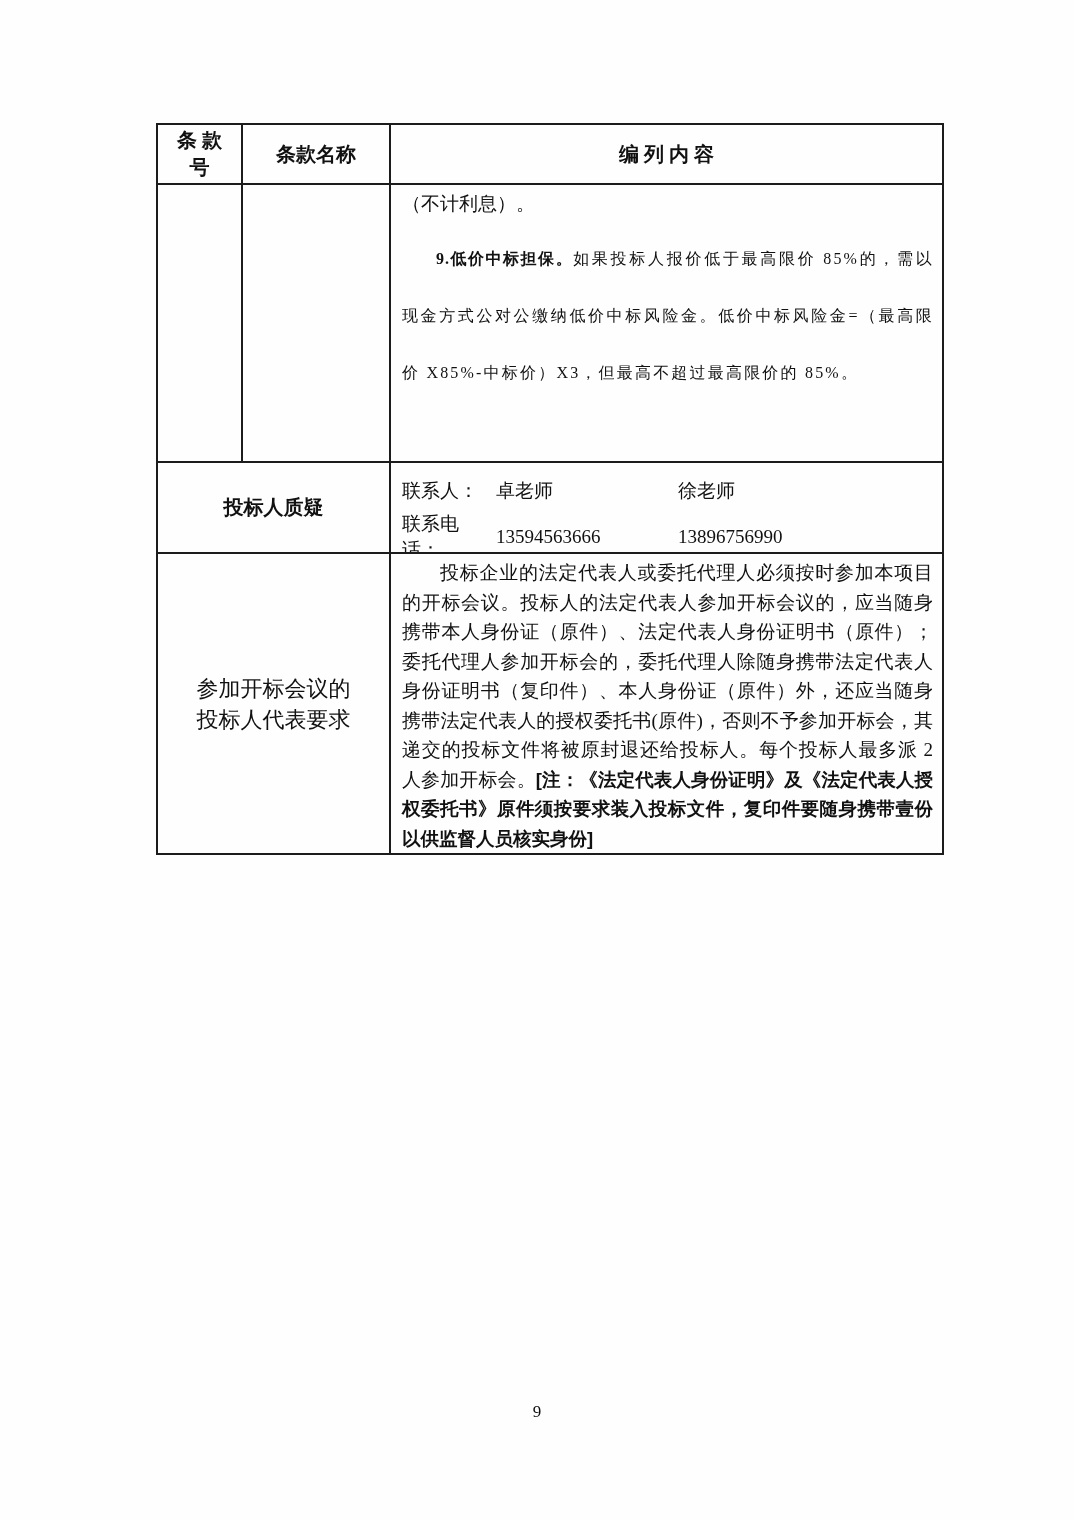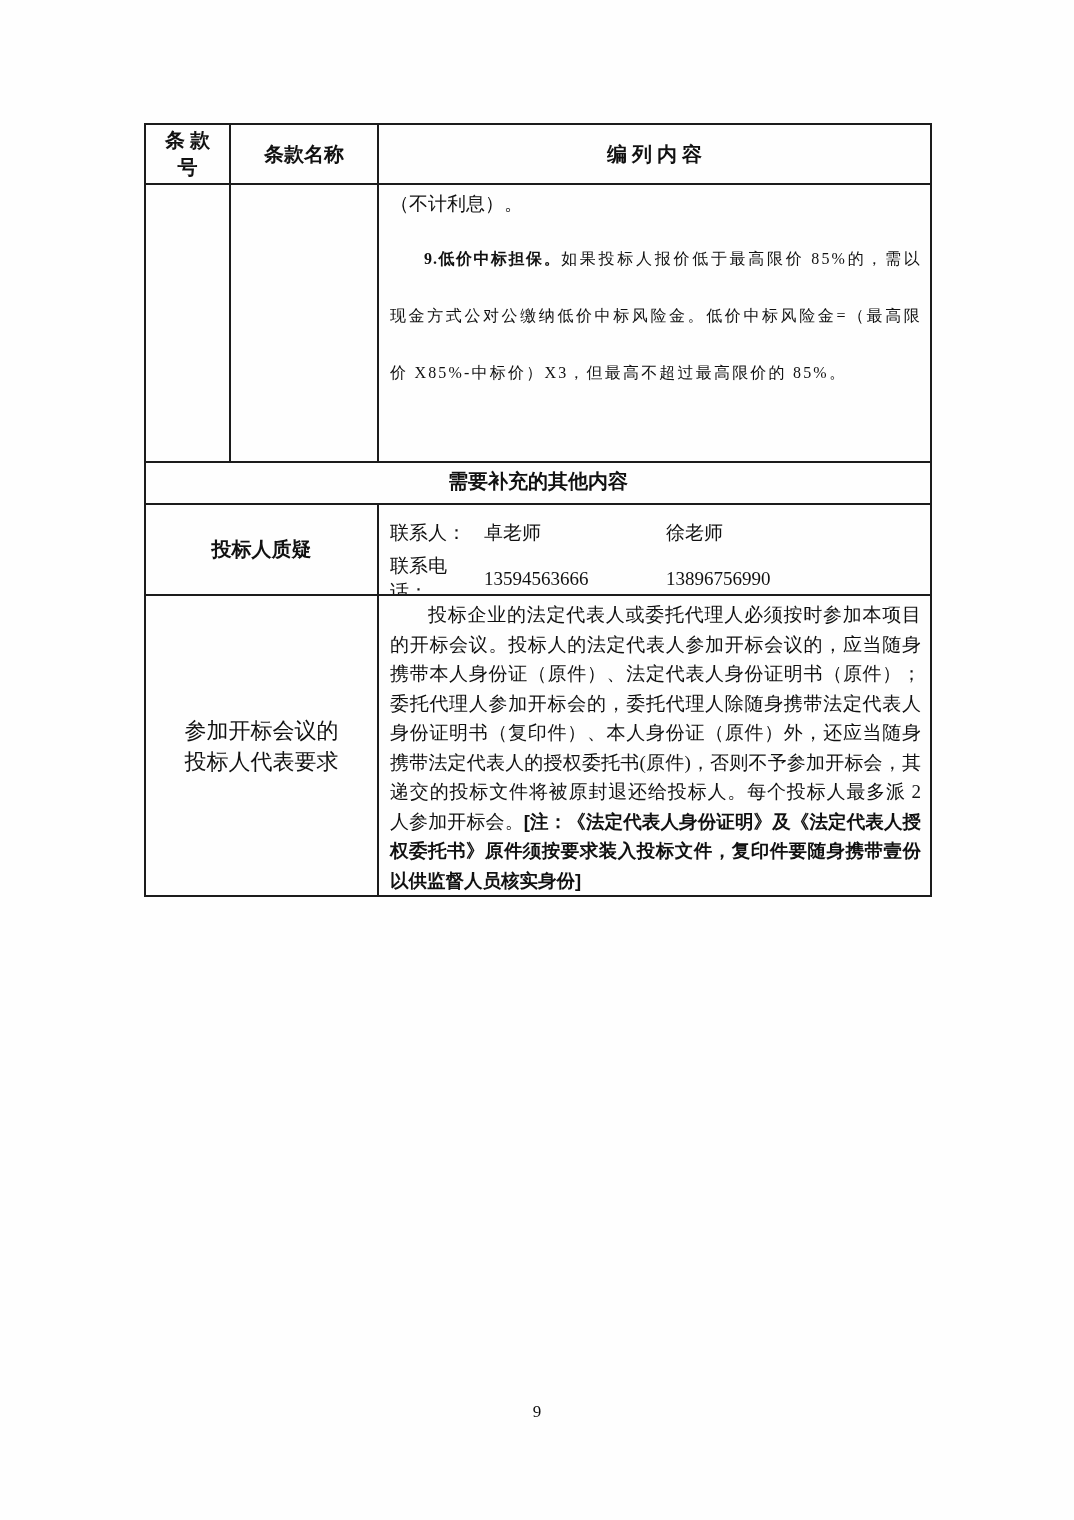--- a/index.html
+++ b/index.html
@@ -9,21 +9,21 @@
     width: 1074px;
     height: 1520px;
     background: #fefefe;
     margin: 0 auto;
     font-family: "Liberation Serif", "DejaVu Serif", serif;
     color: #111;
     overflow: hidden;
   }
   table.clause-table {
     position: absolute;
-    left: 144px;
+    left: 156px;
     top: 123px;
     width: 786px;
     border-collapse: collapse;
     table-layout: fixed;
     padding-left: 36px;
   }
   td {
     border: 2px solid #1c1c1c;
     vertical-align: top;
     overflow: hidden;
@@ -139,23 +139,20 @@
       <td></td>
       <td class="cell-guarantee-content">
         <div class="intro-line">（不计利息）。</div>
         <div class="big-para">
           <b>9.低价中标担保。</b><span>如果投标人报价低于最高限价 85%的，需以现金方式公对公缴纳低价中标风险金。低价中标风险金=（最高限价 X85%-中标价）X3，但最高不超过最高限价的 85%。</span>
         </div>
       </td>
     </tr>
 
 
-    <tr class="row-supplement">
-      <td class="cell-supplement" colspan="3">需要补充的其他内容</td>
-    </tr>
 
     <tr class="row-query">
       <td class="cell-query-title" colspan="2">投标人质疑</td>
       <td class="cell-query-content">
         <div class="contact-line">
           <span>联系人：</span>
           <span>卓老师</span>
           <span>徐老师</span>
         </div>
         <div class="contact-line">

